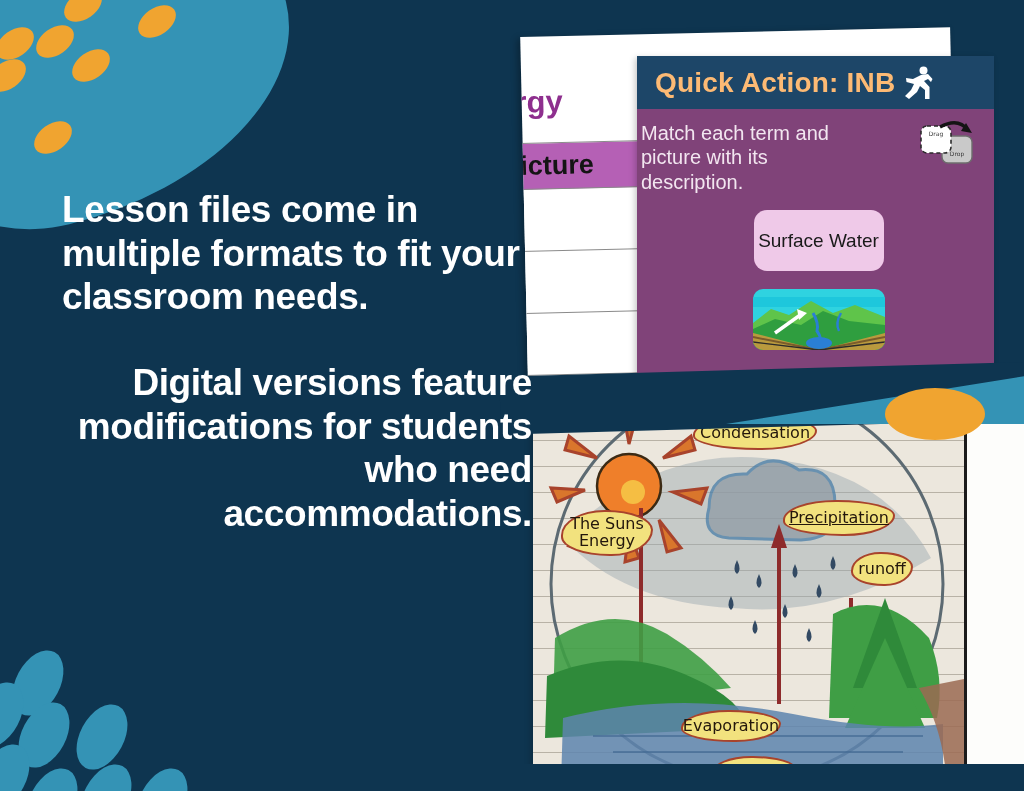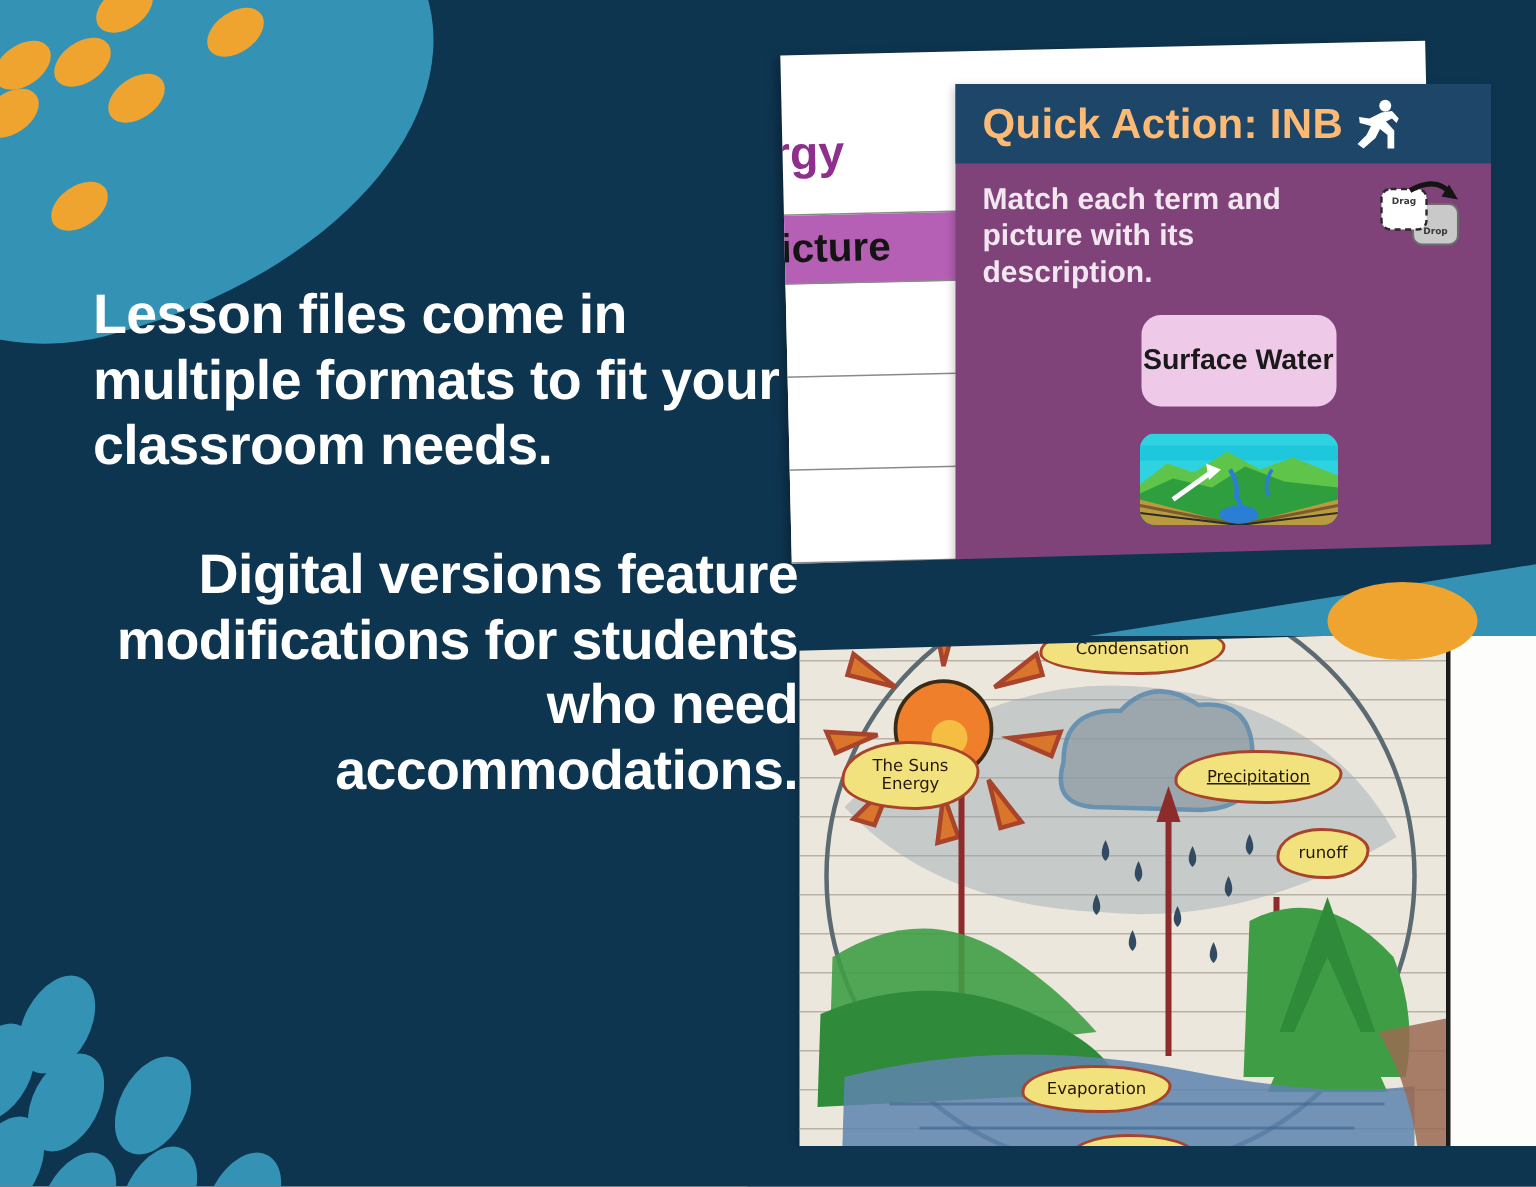--- a/index.html
+++ b/index.html
@@ -124,21 +124,21 @@
   }
   #qa-title {
     color: #fdba74;
     font-size: 28px;
     font-weight: bold;
     letter-spacing: 0.2px;
     white-space: nowrap;
   }
   #run-icon { width: 30px; height: 34px; flex: 0 0 auto; }
 
-  #qa-body { position: relative; padding: 12px 16px 0 18px; font-weight: bold; }
+  #qa-body { position: relative; padding: 12px 16px 0 4px; }
   #qa-instruction {
     color: #f2e6f0;
     font-size: 20px;
     line-height: 1.22;
     width: 230px;
   }
   #drag-drop-icon {
     position: absolute; right: 16px; top: 8px;
     width: 62px; height: 52px;
   }
@@ -192,21 +192,21 @@
     background: #b8b2a6;
   }
   #drawing { position: absolute; left: 0; top: 0; width: 436px; height: 400px; }
   .wclabel {
     position: absolute;
     background: #f2e27e;
     border: 2px solid #a8432c;
     border-radius: 48% 52% 46% 54% / 56% 44% 58% 42%;
     color: #23170c;
     font-family: "DejaVu Sans", sans-serif;
-    font-size: 11px;
+    font-size: 16px;
     display: flex; align-items: center; justify-content: center;
     text-align: center;
     padding: 2px 4px;
     line-height: 1.05;
   }
 </style>
 </head>
 <body>
 
 <div id="stage">
@@ -384,21 +384,21 @@
 
       <path d="M352 210 L384 300 L320 300 Z" fill="#2f8a3a"></path>
       <path d="M352 250 L392 340 L312 340 Z" fill="#3f9e45"></path>
 
       <path d="M30 330 Q140 302 260 326 Q350 344 410 336 L410 396 L28 396 Z" fill="#5d84ae" opacity="0.85"></path>
       <path d="M60 348 H390 M80 364 H370 M100 380 H350" stroke="#3e6690" stroke-width="2" opacity="0.6"></path>
 
       <path d="M386 300 Q410 340 414 396 L436 396 L436 290 Z" fill="#9b6a52" opacity="0.85"></path>
     </svg>
 
-    <div class="wclabel" style="left:28px; top:106px; width:92px; height:46px;">The Suns Energy</div>
+    <div class="wclabel" style="left:28px; top:122px; width:92px; height:46px;">The Suns Energy</div>
     <div class="wclabel" style="left:160px; top:28px; width:124px; height:34px;">Condensation</div>
     <div class="wclabel" style="left:250px; top:112px; width:112px; height:36px;text-decoration:underline;">Precipitation</div>
     <div class="wclabel" style="left:318px; top:164px; width:62px; height:34px;">runoff</div>
     <div class="wclabel" style="left:148px; top:322px; width:100px; height:32px;">Evaporation</div>
     <div class="wclabel" style="left:178px; top:368px; width:86px; height:32px;">Surface</div>
 
     <div id="photo-spine"></div>
     <div id="photo-white-right"></div>
   </div>
 

